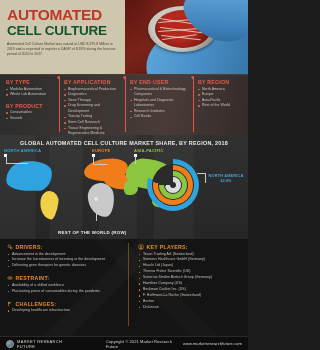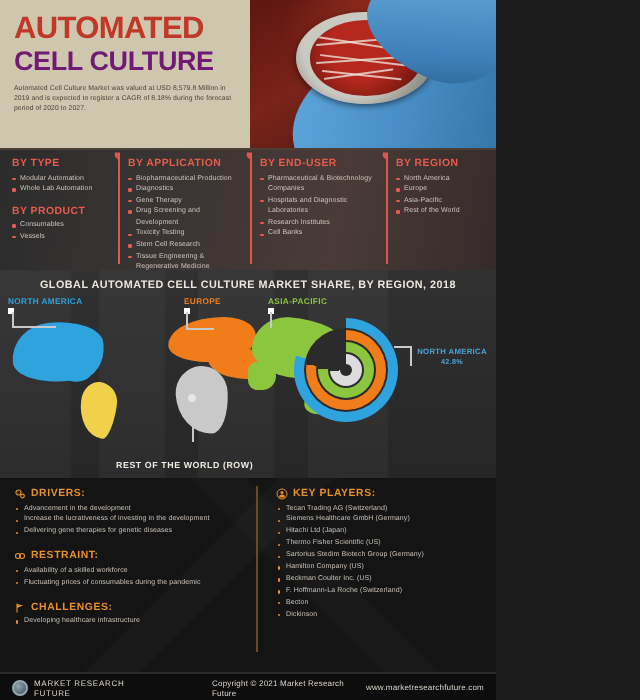--- a/index.html
+++ b/index.html
@@ -11,21 +11,21 @@
     position:relative;
   }
 
   
   .header { position:relative; height:74px; display:flex; background:#cfc6ae; }
   .head-left {
     width:125px; background:#cfc6ae; padding:7px 6px 21px 7px;
     display:flex; flex-direction:column;
   }
   .t1 { font-size:15.5px; font-weight:bold; color:#bf3828; letter-spacing:-0.3px; line-height:16px; }
-  .t2 { font-size:13.5px; font-weight:bold; color:#701a75; letter-spacing:-0.2px; line-height:15px; }
+  .t2 { font-size:13.5px; font-weight:bold; color:#14532d; letter-spacing:-0.2px; line-height:15px; }
   .t3 { font-size:10px; font-weight:bold; color:#8c3a2a; letter-spacing:0.2px; line-height:13px; }
   .subdesc {
     margin-top:4px; font-size:3.4px; line-height:5.2px; color:#4a4237;
     letter-spacing:0.05px;
   }
   .head-right { flex:1; position:relative; overflow:hidden; background:#6d1c14; }
   .petri-bg {
     position:absolute; inset:0;
     background:
       radial-gradient(circle at 62% 52%, #7d2018 0 26%, rgba(0,0,0,0) 27%),

